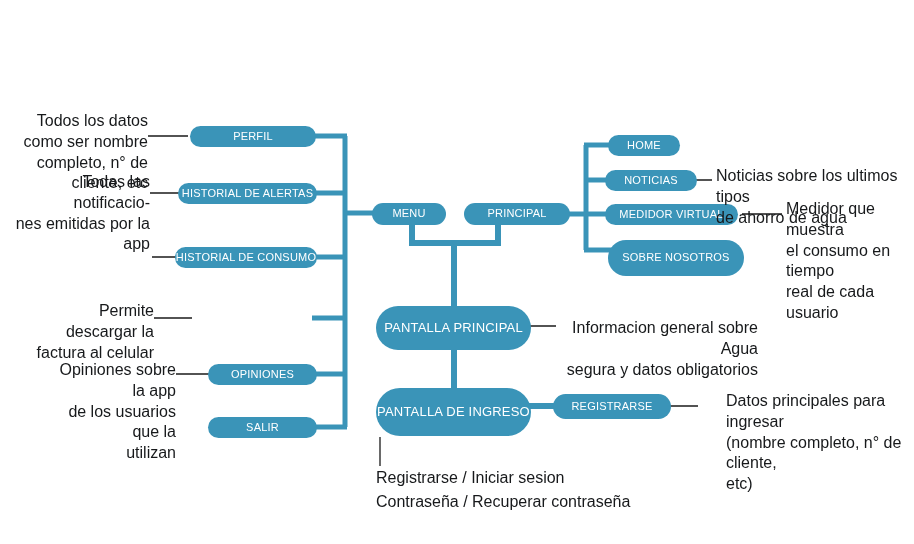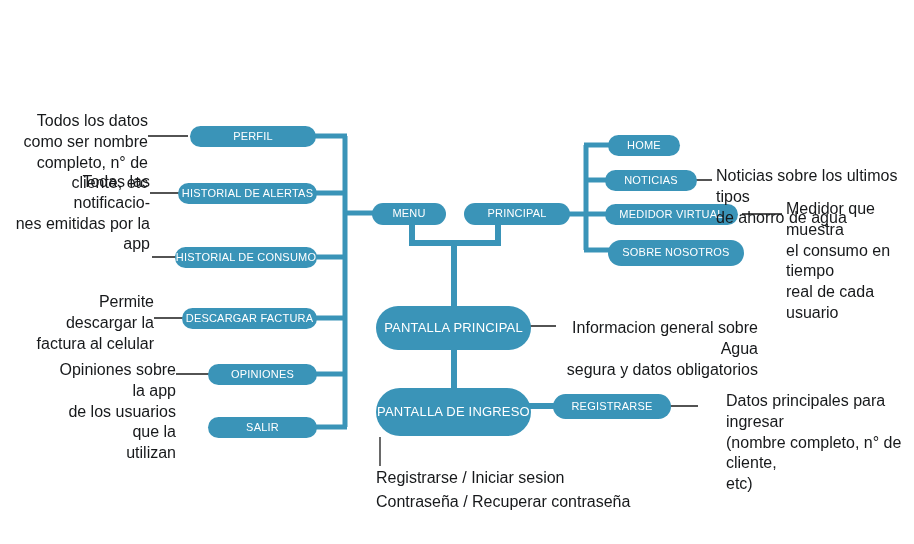--- a/index.html
+++ b/index.html
@@ -128,23 +128,20 @@
   </div>
 
   <div class="node pill" style="left:178px; top:183px; width:139px; height:21px;">
     <span>HISTORIAL DE ALERTAS</span>
   </div>
 
   <div class="node pill" style="left:175px; top:247px; width:142px; height:21px;">
     <span>HISTORIAL DE CONSUMO</span>
   </div>
 
-  <div class="node pill" style="left:182px; top:308px; width:135px; height:21px;">
-    <span>DESCARGAR FACTURA</span>
-  </div>
 
   <div class="node pill" style="left:208px; top:364px; width:109px; height:21px;">
     <span>OPINIONES</span>
   </div>
 
   <div class="node pill" style="left:208px; top:417px; width:109px; height:21px;">
     <span>SALIR</span>
   </div>
 
   <div class="node pill" style="left:372px; top:203px; width:74px; height:22px;">
@@ -172,34 +169,34 @@
   </div>
 
   <div class="node pill" style="left:605px; top:170px; width:92px; height:21px;">
     <span>NOTICIAS</span>
   </div>
 
   <div class="node pill" style="left:605px; top:204px; width:133px; height:21px;">
     <span>MEDIDOR VIRTUAL</span>
   </div>
 
-  <div class="node pill" style="left:608px; top:240px; width:136px; height:26px;">
+  <div class="node pill" style="left:608px; top:240px; width:136px; height:36px;">
     <span>SOBRE NOSOTROS</span>
   </div>
 
   <div class="note right-align" style="left:20px; top:111px; width:128px;">Todos los datos
 como ser nombre
 completo, n° de
 cliente, etc</div>
 
   <div class="note right-align" style="left:10px; top:172px; width:140px;">Todas las notificacio-
 nes emitidas por la app</div>
 
 
-  <div class="note right-align" style="left:26px; top:292px; width:128px;">Permite descargar la
+  <div class="note right-align" style="left:26px; top:301px; width:128px;">Permite descargar la
 factura al celular</div>
 
   <div class="note right-align" style="left:48px; top:360px; width:128px;">Opiniones sobre la app
 de los usuarios que la
 utilizan</div>
 
   <div class="note left-align" style="left:716px; top:166px; width:190px;">Noticias sobre los ultimos tipos
 de ahorro de agua</div>
 
   <div class="note left-align" style="left:786px; top:199px; width:126px;">Medidor que muestra

